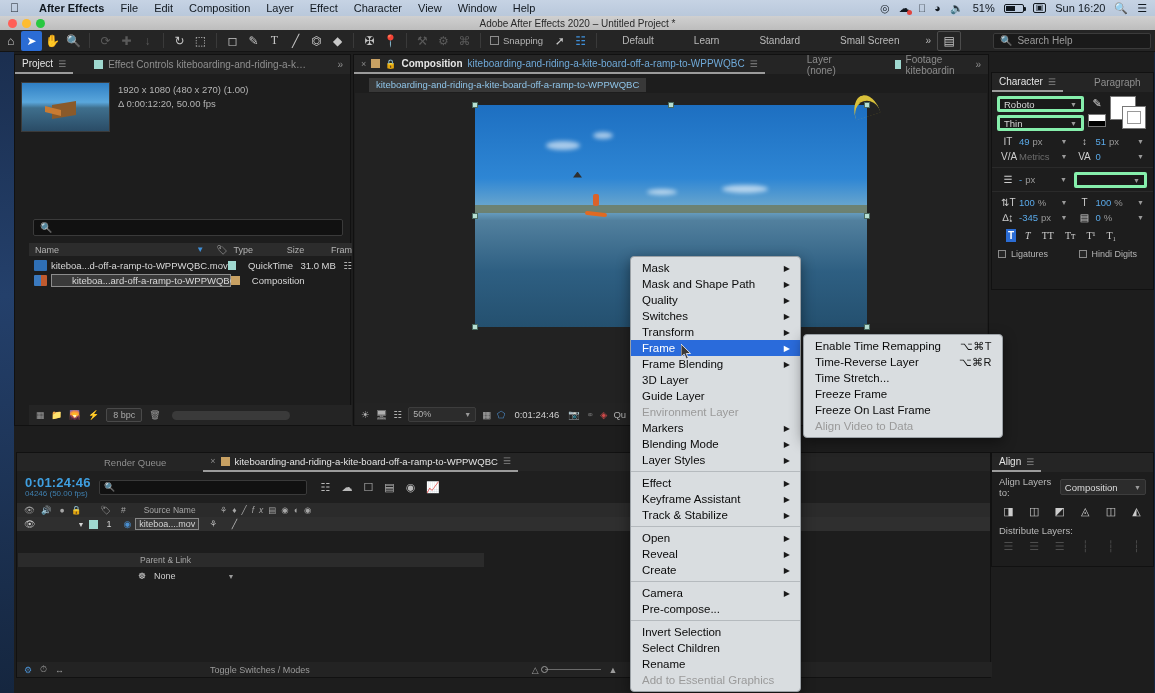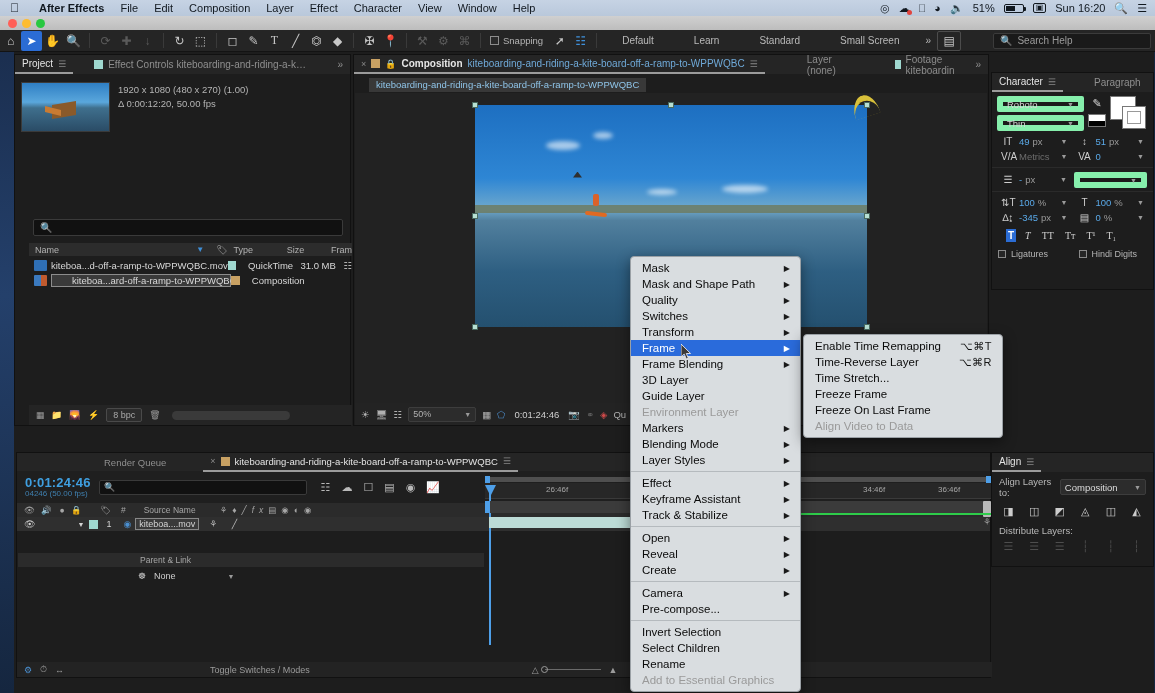--- a/index.html
+++ b/index.html
@@ -139,21 +139,21 @@
   .viewsel { width: 58px; height: 15px; background: #2c2c2c; border: 1px solid #3d3d3d; border-radius: 2px;
     display: flex; align-items: center; justify-content: space-between; padding: 0 4px; font-size: 9px; margin-left: auto;}
 
   
   .sidetab { font-size: 10px; color: #8c8c8c; padding: 0 8px; display: flex; align-items: center; gap: 5px;}
 
   
   #charPanel { left: 991px; top: 72px; width: 163px; height: 218px; }
   .ch-row { display: flex; align-items: center; gap: 4px; padding: 2px 5px; }
   .ch-field {
-    background: #1a1a1a; border: 6px solid #86efac; border-radius: 2px; height: 16px;
+    background: #1a1a1a; border: 3px solid #86efac; border-radius: 2px; height: 16px;
     display: flex; align-items: center; justify-content: space-between; padding: 0 4px;
     font-size: 9.5px; color: #d6d6d6;
   }
   .numfield { display: flex; align-items: center; gap: 3px; font-size: 9.5px; color: #5aa9e8; }
   .numfield .u { color: #9a9a9a; }
   .numfield.dim { color: #6d6d6d; }
   .chev { color: #9a9a9a; font-size: 7px; }
   .ch-icon { color: #cfcfcf; font-size: 10px; width: 14px; text-align: center; }
   .styleRow { display: flex; align-items: center; gap: 7px; padding: 4px 0 4px 14px; }
   .styleBtn { font-size: 10px; color: #cfcfcf; padding: 1px 2px; }
@@ -251,20 +251,21 @@
       <span class="ic">☰</span>
     </span>
   </div>
 
   <div class="titlebar">
     <span class="traffic">
       <i style="background:#ff5f57"></i>
       <i style="background:#febc2e"></i>
       <i style="background:#28c840"></i>
     </span>
+    <span class="tl-title">Adobe After Effects 2020 – Untitled Project *</span>
   </div>
 
   <div class="toolbar">
     <div class="tbtn">⌂</div>
     <div class="tbtn sel">➤</div>
     <div class="tbtn">✋</div>
     <div class="tbtn">🔍</div>
     <div class="tsep"></div>
     <div class="tbtn dim">⟳</div>
     <div class="tbtn dim">✚</div>
@@ -677,38 +678,20 @@
 
     <div style="position:absolute;left:1px;top:100px;width:466px;height:14px;background:#2b2b2b;display:flex;align-items:center;font-size:8.5px;color:#a6a6a6;">
       <span style="padding-left:122px;">Parent &amp; Link</span>
     </div>
     <div style="position:absolute;left:1px;top:116px;width:466px;height:14px;display:flex;align-items:center;font-size:9px;color:#cfcfcf;">
       <span style="padding-left:120px;">☸</span>
       <span style="padding-left:8px;">None</span>
       <span class="chev" style="padding-left:52px;">▼</span>
     </div>
 
-    <div class="ruler">
-      <div style="position:absolute;left:0;top:6px;width:506px;height:5px;background:#4f4f4f;"></div>
-      <div style="position:absolute;left:0;top:5px;width:5px;height:7px;background:#4e9fe8;"></div>
-      <div style="position:absolute;left:501px;top:5px;width:5px;height:7px;background:#4e9fe8;"></div>
-      <div style="position:absolute;left:0;top:12px;width:506px;height:16px;background:#272727;border-bottom:1px solid #3a3a3a;"></div>
-      <span class="timelabel" style="left:61px;top:14px;">26:46f</span>
-      <span class="timelabel" style="left:148px;top:14px;">2</span>
-      <span class="timelabel" style="left:378px;top:14px;">34:46f</span>
-      <span class="timelabel" style="left:453px;top:14px;">36:46f</span>
-      <div class="cti" style="left:0px;top:14px;"></div>
-      <div style="position:absolute;left:4px;top:14px;width:2px;height:160px;background:#4e9fe8;"></div>
-      <div style="position:absolute;left:0;top:30px;width:506px;height:12px;background:#3b3b3b;"></div>
-      <div style="position:absolute;left:0;top:30px;width:5px;height:12px;background:#4e9fe8;"></div>
-      <div style="position:absolute;left:498px;top:30px;width:8px;height:16px;background:#b9b9b9;border-radius:1px;"></div>
-      <div style="position:absolute;left:290px;top:42px;width:216px;height:2px;background:#2ecc4a;"></div>
-      <div class="layerbar" style="left:4px;top:46px;width:148px;"></div>
-      <div style="position:absolute;left:498px;top:46px;color:#9c9c9c;font-size:9px;">⚘</div>
-    </div>
 
     <div class="tl-footer">
       <span style="padding-left:7px;color:#4a8fd0;">⚙</span>
       <span style="padding-left:8px;">⏱</span>
       <span style="padding-left:8px;">↔</span>
       <span style="padding-left:146px;">Toggle Switches / Modes</span>
       <span style="margin-left:222px;">△</span>
       <span style="margin-left:6px;display:inline-block;width:56px;height:1px;background:#6a6a6a;position:relative;">
           <i style="position:absolute;left:-4px;top:-3px;width:7px;height:7px;border:1px solid #9a9a9a;border-radius:50%;display:block;"></i>
         </span>

